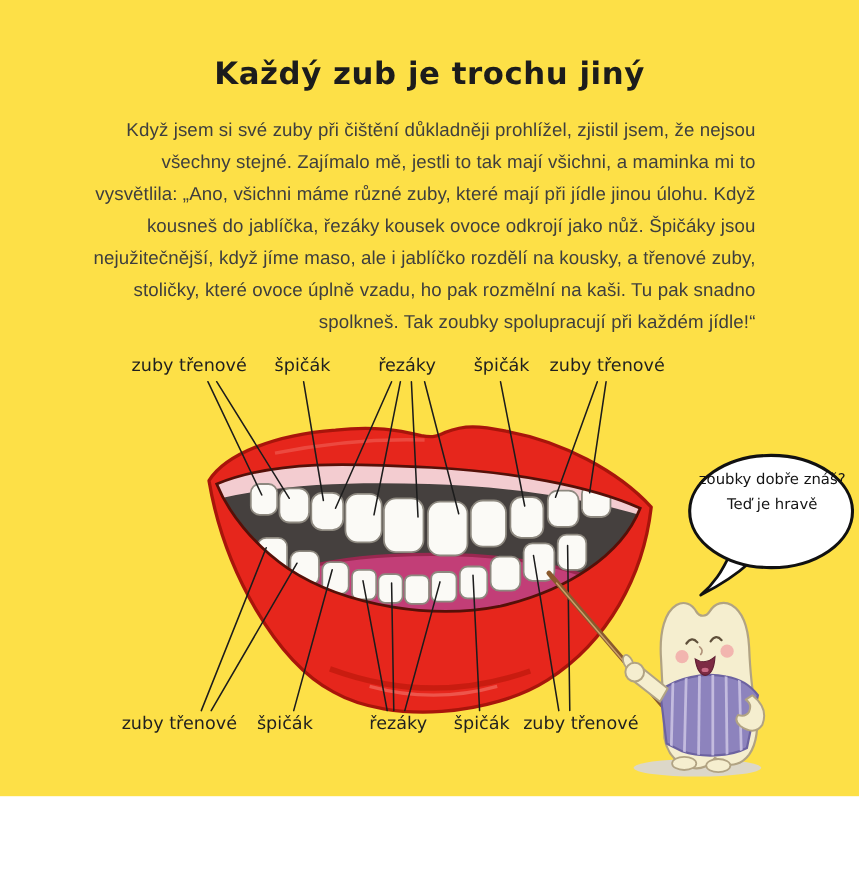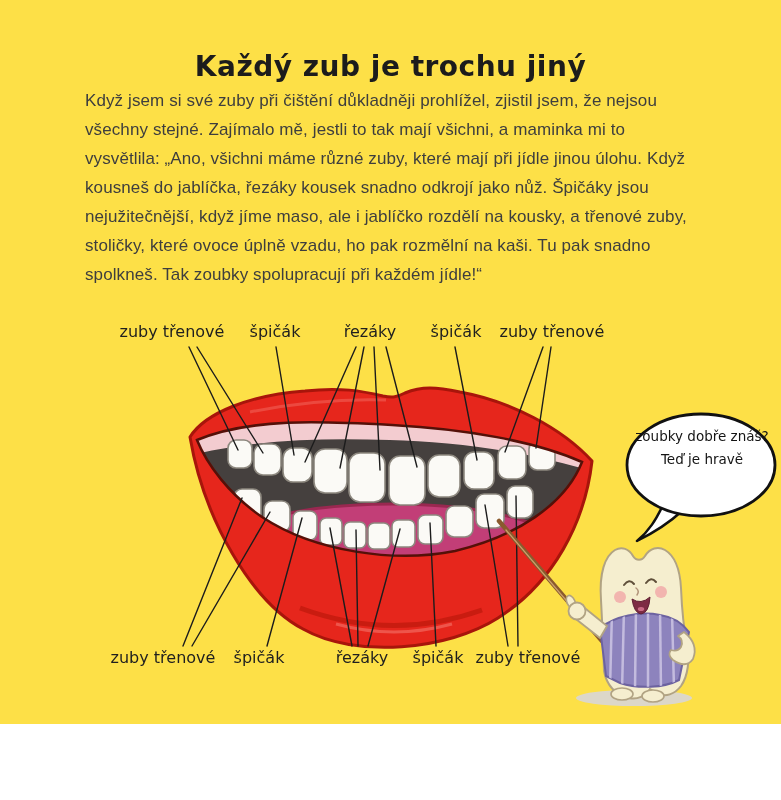--- a/index.html
+++ b/index.html
@@ -5,21 +5,21 @@
   html,body{margin:0;padding:0;background:#ffffff;}
   .page{
     position:relative;width:781px;height:724px;background:#fde047;
     overflow:hidden;font-family:"Liberation Sans",sans-serif;
   }
   .title{
     position:absolute;left:0;right:0;top:50px;text-align:center;
     font-family:"DejaVu Sans",sans-serif;font-size:28px;font-weight:600;
     letter-spacing:0.5px;color:#1c1c1c;white-space:nowrap;
   }
-  .intro{position:absolute;left:85px;top:86px;}
+  .intro{position:absolute;left:85px;top:104px;text-align:right;}
   .intro .line{
     font-size:17px;line-height:29px;color:#3e3e3e;white-space:nowrap;
     letter-spacing:0.1px;
   }
   .diagram-label{
     position:absolute;transform:translateX(-50%);
     font-family:"DejaVu Sans",sans-serif;font-size:16px;font-weight:500;
     color:#1f1f1f;white-space:nowrap;
   }
   .bubble-text{
@@ -38,21 +38,21 @@
 <body>
 
 <div class="page">
 
   <div class="title">Každý zub je trochu jiný</div>
 
   <div class="intro">
     <div class="line">Když jsem si své zuby při čištění důkladněji prohlížel, zjistil jsem, že nejsou</div>
     <div class="line">všechny stejné. Zajímalo mě, jestli to tak mají všichni, a maminka mi to</div>
     <div class="line">vysvětlila: „Ano, všichni máme různé zuby, které mají při jídle jinou úlohu. Když</div>
-    <div class="line">kousneš do jablíčka, řezáky kousek snadno odkrojí jako nůž. Špičáky jsou</div>
+    <div class="line">kousneš do jablíčka, řezáky kousek ovoce odkrojí jako nůž. Špičáky jsou</div>
     <div class="line">nejužitečnější, když jíme maso, ale i jablíčko rozdělí na kousky, a třenové zuby,</div>
     <div class="line">stoličky, které ovoce úplně vzadu, ho pak rozmělní na kaši. Tu pak snadno</div>
     <div class="line">spolkneš. Tak zoubky spolupracují při každém jídle!“</div>
   </div>
 
   <svg class="art" width="781" height="800" viewBox="0 0 781 800">
     <defs>
       <clipPath id="mouthOpen">
         <path d="M197,440 C250,418 320,421 392,425 C465,429 535,441 582,462
                  C565,505 515,537 455,551 C395,563 315,552 262,517

